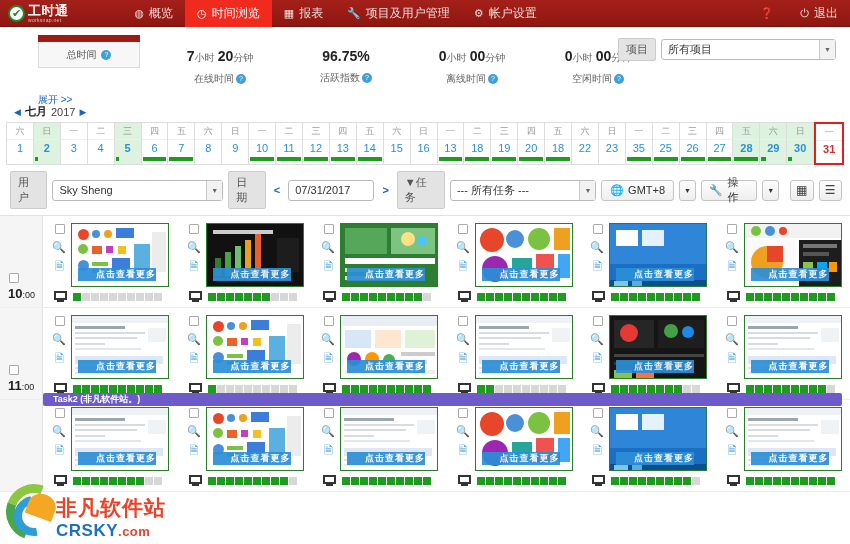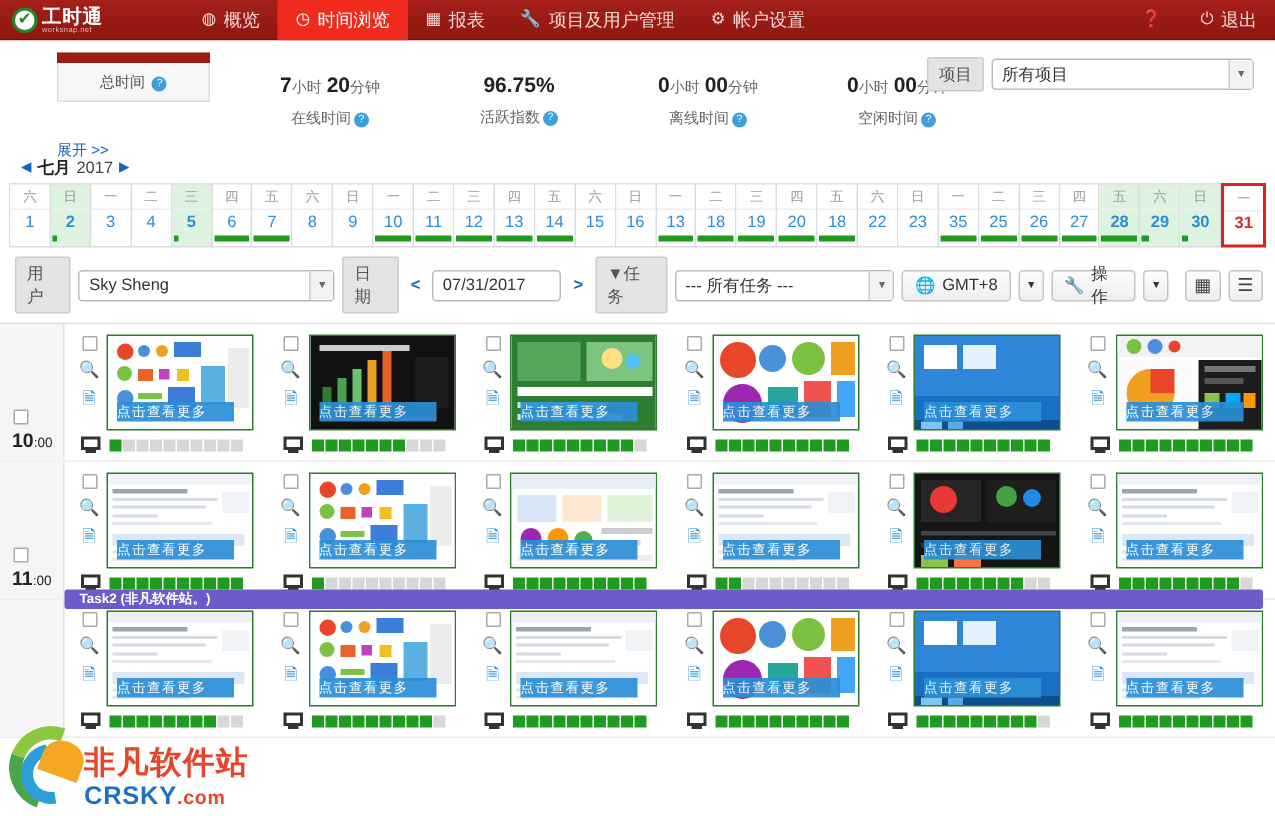--- a/index.html
+++ b/index.html
@@ -151,22 +151,22 @@
   .cell{ flex:1 1 0; padding:7px 0 5px 10px; position:relative;}
   .cell-top{ display:flex; align-items:flex-start; gap:5px;}
   .cell-icons{ width:13px; display:flex; flex-direction:column; align-items:center; gap:8px; padding-top:1px;}
   .mini-ico{ font-size:11px; color:#2b8fd6; cursor:pointer; line-height:1;}
   .thumb{
     width:98px;height:64px;border:1px solid #2a7d2a; background:#fff;
     position:relative; overflow:hidden; cursor:pointer;
   }
   .thumb .ov{
     position:absolute; left:6px; right:12px; bottom:5px; height:13px;
-    background:#2b8fd6; color:#fff; font-size:9px; text-align:left;
-    line-height:13px; letter-spacing:1px; opacity:.92;
+    background:#2b8fd6; color:#fff; font-size:9px; text-align:right;
+    line-height:13px; letter-spacing:1px; opacity:.92;font-weight:bold;
   }
   .cell-bot{ display:flex; align-items:center; gap:6px; margin-top:4px; padding-left:1px;}
   .mon{ width:13px; height:11px; position:relative; flex:none;}
   .mon .scr{ width:13px;height:9px;border:2px solid #333; background:#fff;}
   .mon .std{ width:7px;height:2px;background:#333;margin:0 auto;}
   .act{ display:flex; gap:1px; }
   .seg{ width:8px;height:8px; background:#d7d7d7;}
   .seg.on{ background:#1f9b1f;}
   .taskbar{
     position:absolute; left:43px; right:8px; height:13px; border-radius:2px;

